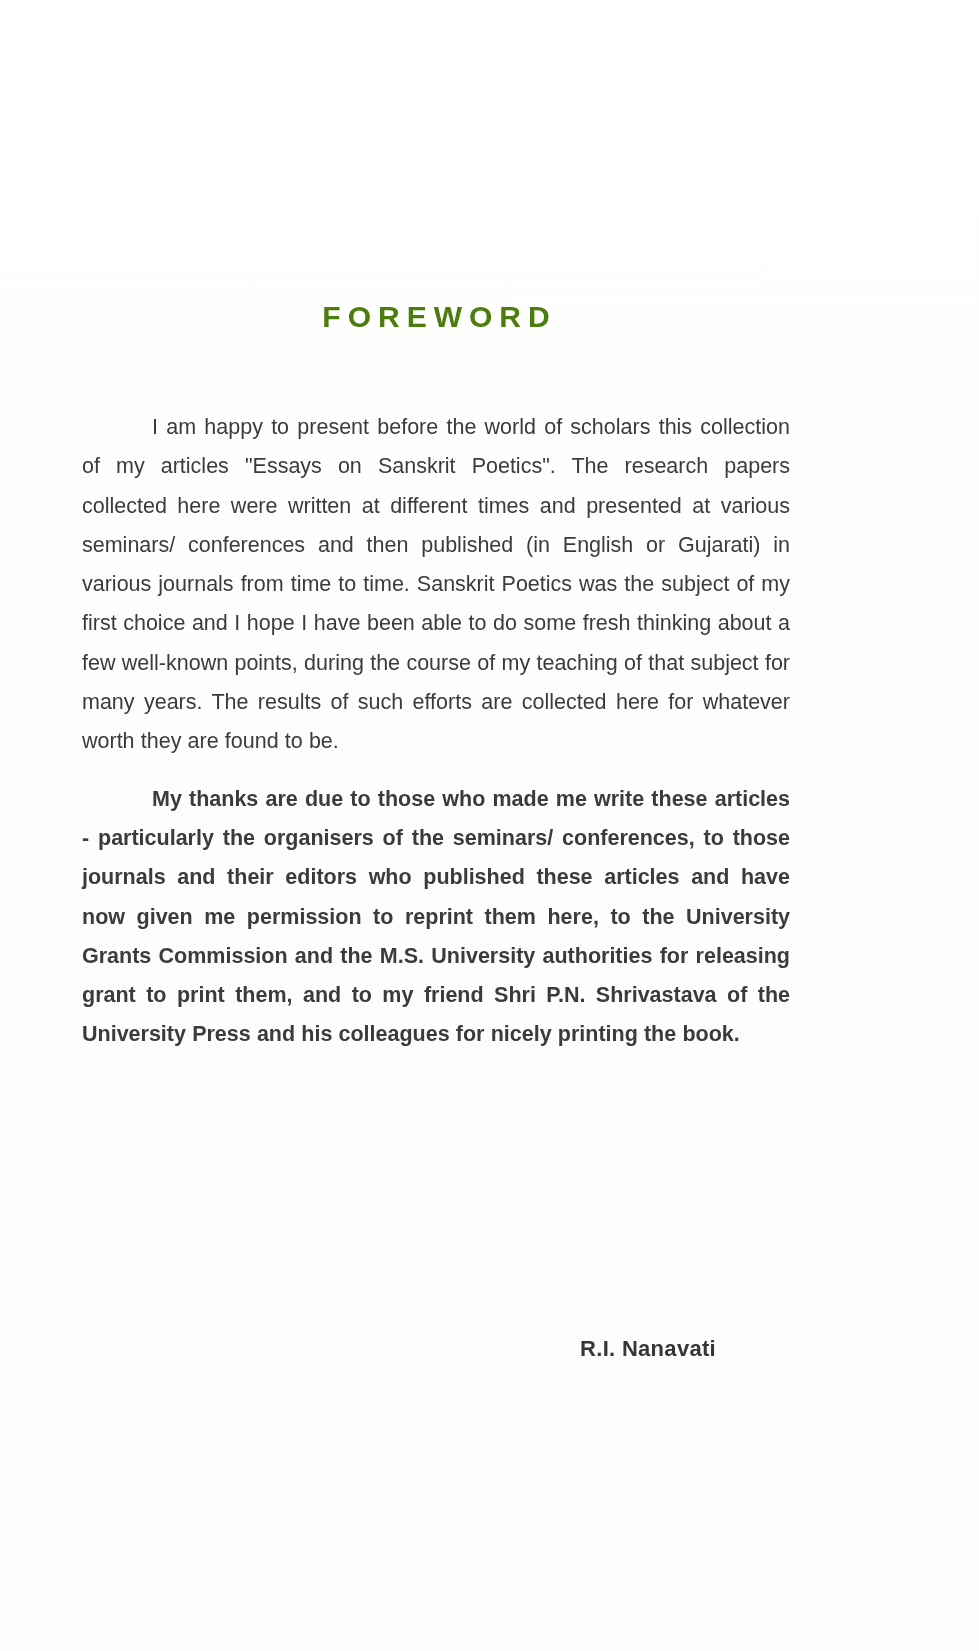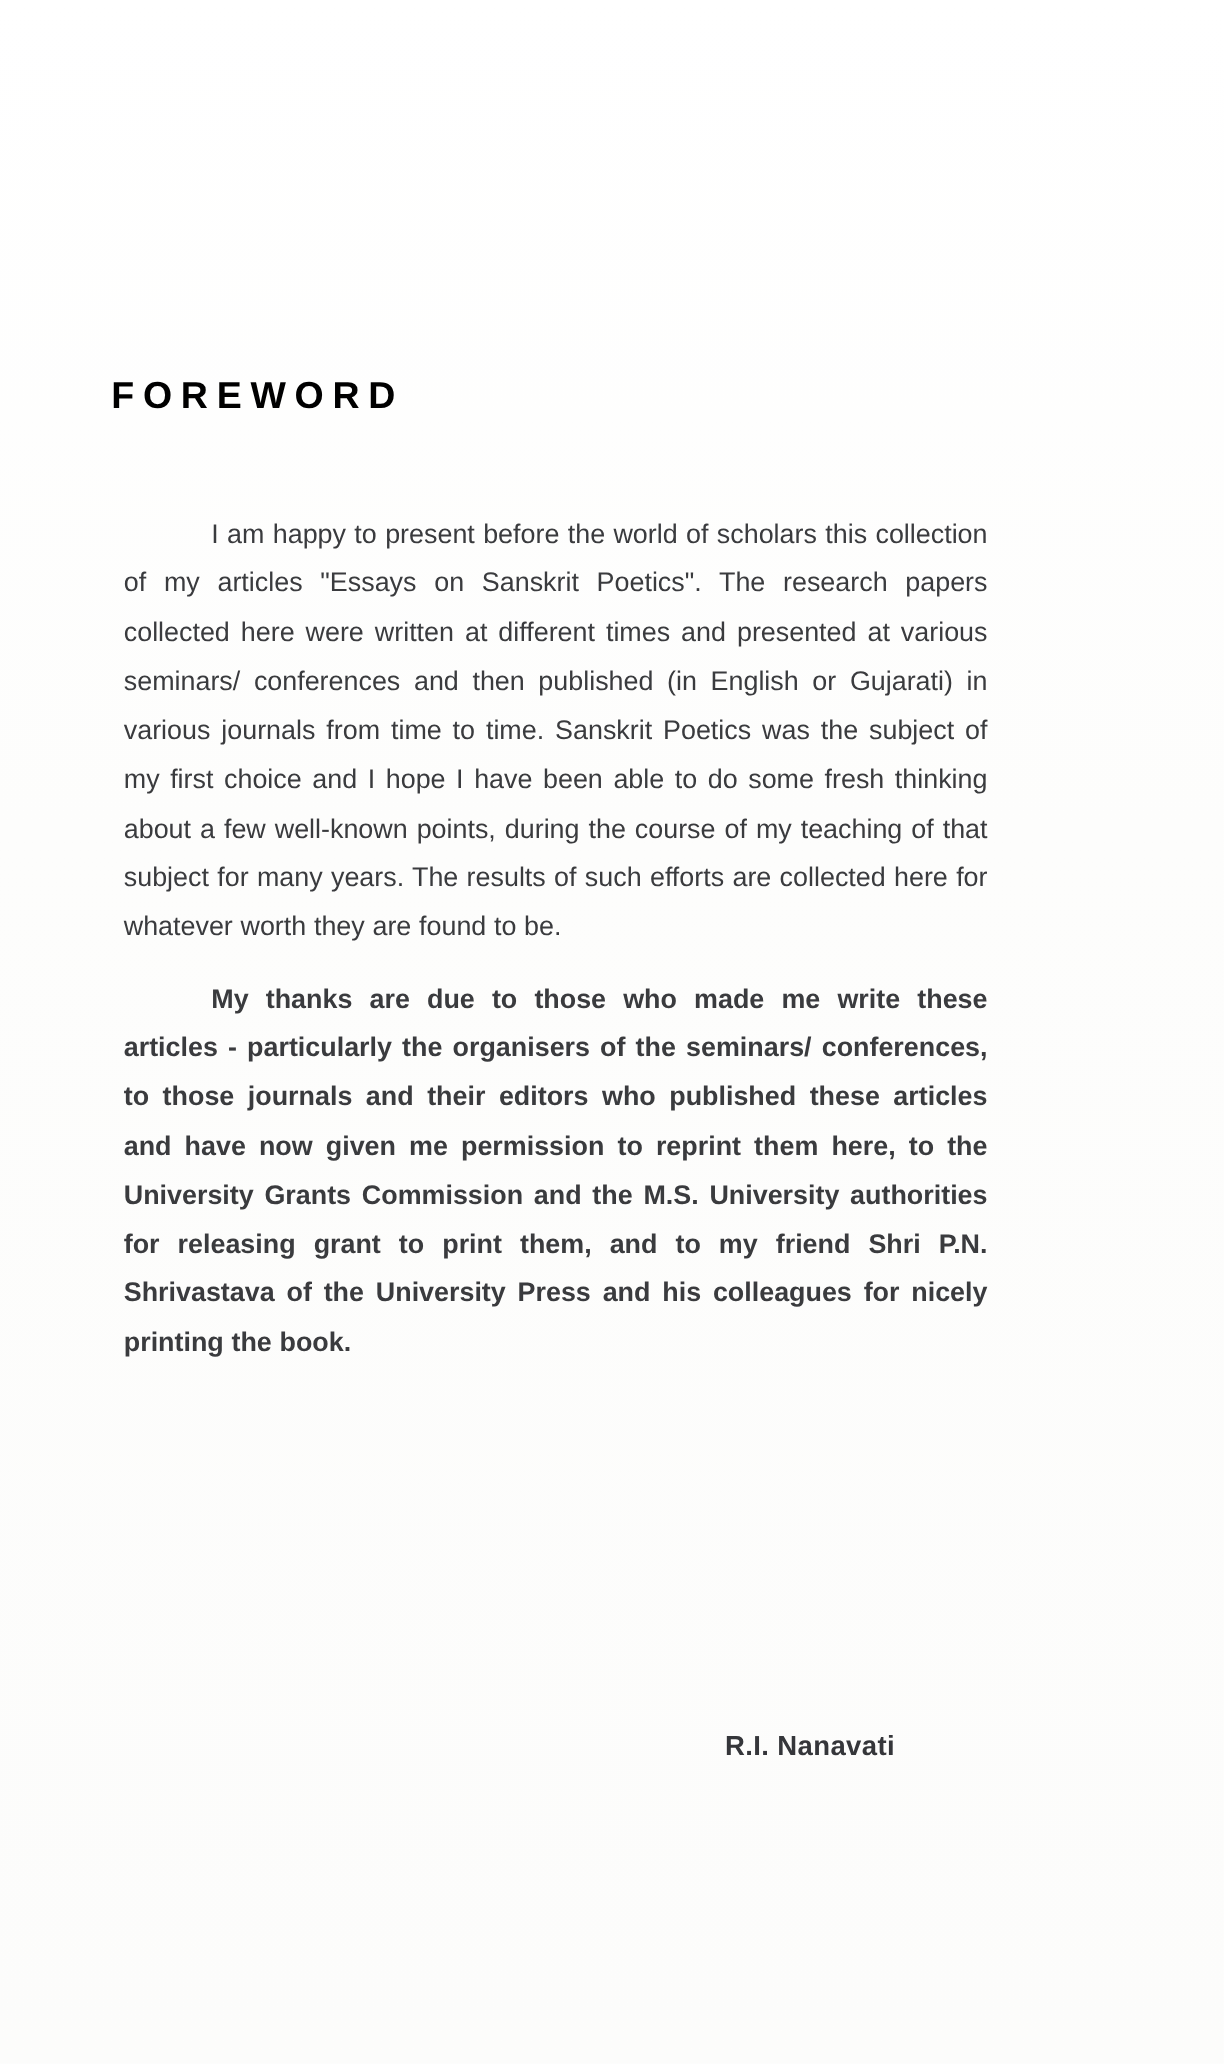--- a/index.html
+++ b/index.html
@@ -40,57 +40,57 @@
     width: 708px;
   }
 
   .page-title {
     margin: 0;
     padding: 0;
     position: absolute;
     left: 0;
     top: 300px;
     width: 708px;
-    text-align: left;
+    text-align: center;
     font-size: 30px;
     font-weight: bold;
     letter-spacing: 7px;
-    color: #000000;
+    color: #4d7c0f;
     text-indent: 7px;
   }
 
   .body-text {
     position: absolute;
     left: 0;
     width: 708px;
     top: 408px;
   }
 
   p.para {
-    margin: 0 0 18px 17px;
+    margin: 0 0 18px 0;
     padding: 0;
     font-size: 21.5px;
     line-height: 39.3px;
     color: #3a3b3e;
     text-align: justify;
     text-justify: inter-word;
     text-indent: 70px;
     word-spacing: 0.2px;
     -webkit-font-smoothing: antialiased;
   }
 
   p.para:last-child {
     margin-bottom: 0;
     font-weight: bold;
   }
 
   .signature {
     position: absolute;
     left: 0;
-    top: 1384px;
+    top: 1336px;
     width: 708px;
     text-align: right;
     font-size: 22px;
     font-weight: bold;
     color: #35363a;
     letter-spacing: 0.3px;
     padding-right: 74px;
     box-sizing: border-box;
   }
 </style>

